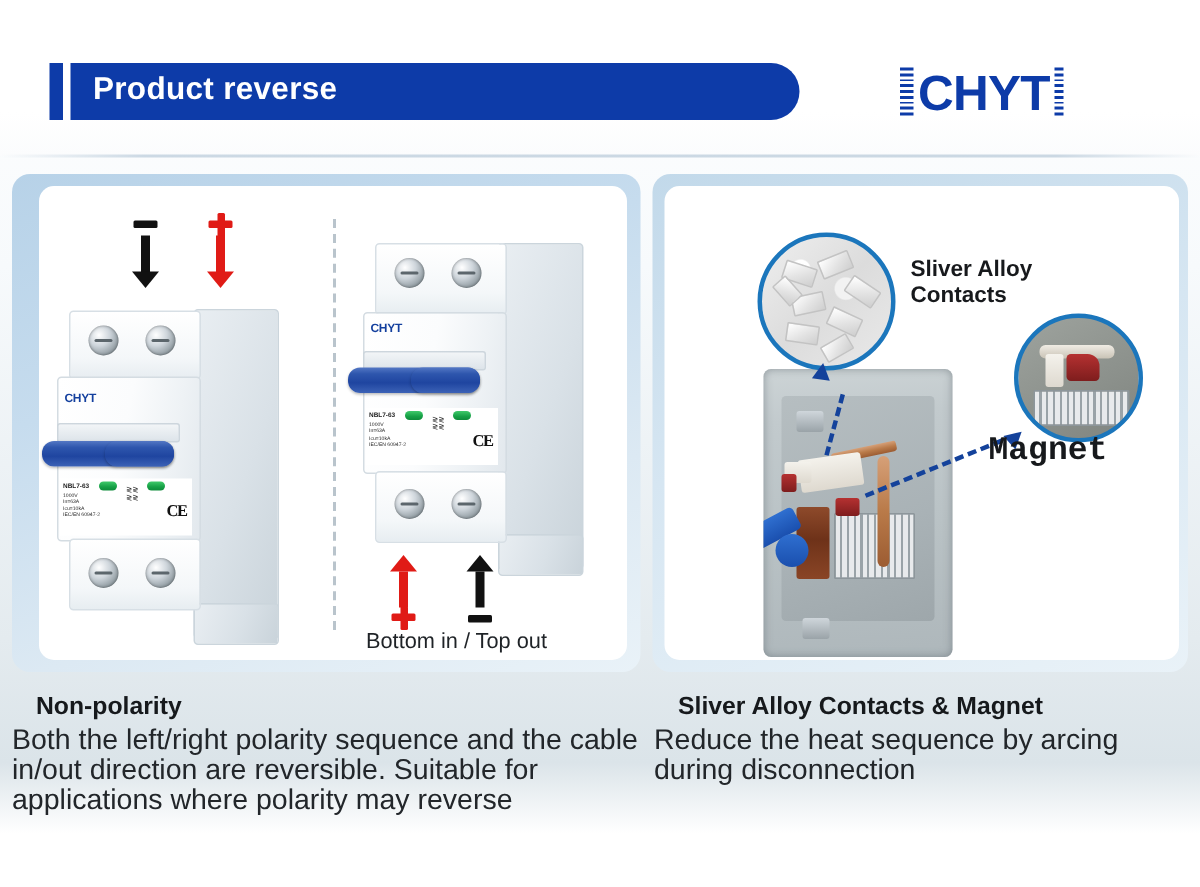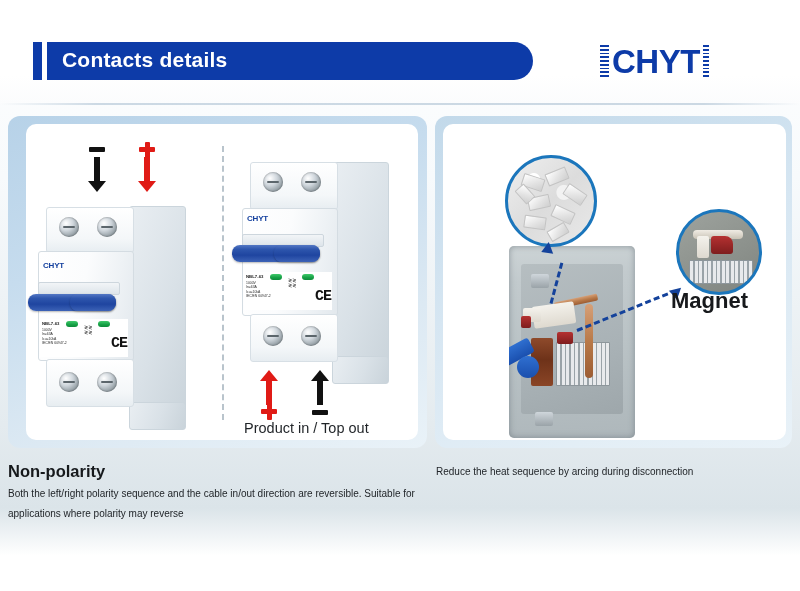--- a/index.html
+++ b/index.html
@@ -200,25 +200,25 @@
     line-height: 4.4px;
   }
   .led {
     position: absolute;
     width: 12px; height: 6px;
     border-radius: 3px;
     background: linear-gradient(180deg,#3fc96a 0%,#16a046 60%,#0e8b3a 100%);
   }
   .ce-mark {
     position: absolute;
-    font-size: 15px;
+    font-size: 11px;
     font-weight: bold;
     color: #111;
     letter-spacing: -1px;
-    font-family: Liberation Mono, monospace;
+    font-family: Liberation Serif, serif;
   }
   .circ-sym {
     position: absolute;
     font-size: 5px;
     color: #333;
     line-height: 5px;
   }
 
   
   .sign {
@@ -338,39 +338,39 @@
     border-right: 6px solid transparent;
     border-bottom: 11px solid #14429b;
   }
 
   
   .txt-block { position: absolute; }
   .txt-head {
     font-size: 16.5px;
     font-weight: bold;
     color: #16191c;
-    margin: 0 0 3px 0;
+    margin: 0 0 3px 16px;
     white-space: nowrap;
   }
   .txt-body {
-    font-size: 10px;
+    font-size: 19px;
     color: #22262a;
     line-height: 20px;
     margin: 0;
   }
 </style>
 </head>
 <body>
 
 <div class="slide">
 
   <div class="header">
     <div class="header-accent"></div>
     <div class="header-bar"></div>
-    <div class="header-title">Contacts details</div>
+    <div class="header-title">Product reverse</div>
 
     <div class="logo">
       <div class="logo-bars">
         <i></i>
           <i></i>
           <i></i>
           <i></i>
           <i></i>
           <i></i>
           <i></i>
@@ -485,21 +485,21 @@
           <div class="sign-plus-h" style="background:#e01b16;"></div>
           <div class="sign-plus-v" style="background:#e01b16;"></div>
         </div>
 
         <div class="arrow" style="left:95px;top:246px;">
           <div class="arrow-stem" style="left:0;top:11px;height:24px;background:#111111;"></div>
           <div class="arrow-head" style="left:-6px;top:0;border-bottom:11px solid #111111;"></div>
         </div>
         <div class="sign sign-minus" style="left:90px;top:286px;background:#111111;"></div>
 
-        <div class="caption-under" style="left:22px;top:296px;">Product in / Top out</div>
+        <div class="caption-under" style="left:22px;top:296px;">Bottom in / Top out</div>
       </div>
 
     </div>
   </div>
 
   <div class="panel panel-right">
     <div class="card card-right">
 
       <div class="mcb-cut">
         <div class="mcb-inner"></div>
@@ -523,37 +523,42 @@
         <div class="chip" style="left:56px;top:30px;width:20px;height:11px;transform:rotate(34deg);"></div>
         <div class="chip" style="left:20px;top:38px;width:20px;height:11px;transform:rotate(-12deg);"></div>
         <div class="chip" style="left:44px;top:50px;width:20px;height:11px;transform:rotate(25deg);"></div>
         <div class="chip" style="left:16px;top:58px;width:20px;height:11px;transform:rotate(8deg);"></div>
         <div class="chip" style="left:40px;top:68px;width:18px;height:10px;transform:rotate(-30deg);"></div>
         <div class="chip" style="left:8px;top:30px;width:16px;height:10px;transform:rotate(48deg);"></div>
       </div>
       <div class="solid-arrow-up" style="left:99px;top:118px;transform:rotate(8deg);"></div>
       <div class="dash-line" style="left:108px;top:178px;width:42px;transform:rotate(-75deg);"></div>
 
+      <div class="detail-label" style="left:164px;top:47px;font-size:15px;">
+        <span>Sliver Alloy</span><br>
+        <span>Contacts</span>
+      </div>
 
       <div class="detail-circle circ-magnet" style="left:233px;top:85px;width:80px;height:80px;">
         <div class="cu-strip" style="left:14px;top:18px;width:50px;height:9px;background:linear-gradient(180deg,#f0ece4,#c9c3b6);border-radius:4px;"></div>
         <div class="red-bit" style="left:32px;top:24px;width:22px;height:18px;border-radius:3px 8px 3px 3px;"></div>
         <div class="mech-white" style="left:18px;top:24px;width:12px;height:22px;"></div>
         <div class="arc-chute" style="left:10px;top:48px;width:62px;height:22px;"></div>
       </div>
       <div class="solid-arrow-up" style="left:228px;top:162px;transform:rotate(48deg);"></div>
       <div class="dash-line" style="left:134px;top:205px;width:98px;transform:rotate(-22deg);"></div>
 
-      <div class="detail-label" style="left:228px;top:168px;font-size:22px;">Magnet</div>
+      <div class="detail-label" style="left:216px;top:168px;font-size:22px;font-family:Liberation Mono, monospace;">Magnet</div>
 
     </div>
   </div>
 
   <div class="txt-block" style="left:8px;top:462px;width:420px;">
     <p class="txt-head">Non-polarity</p>
     <p class="txt-body">Both the left/right polarity sequence and the cable in/out direction are reversible. Suitable for applications where polarity may reverse</p>
   </div>
 
   <div class="txt-block" style="left:436px;top:462px;width:356px;">
+    <p class="txt-head">Sliver Alloy Contacts &amp; Magnet</p>
     <p class="txt-body">Reduce the heat sequence by arcing during disconnection</p>
   </div>
 
 </div>
 
 </body></html>

